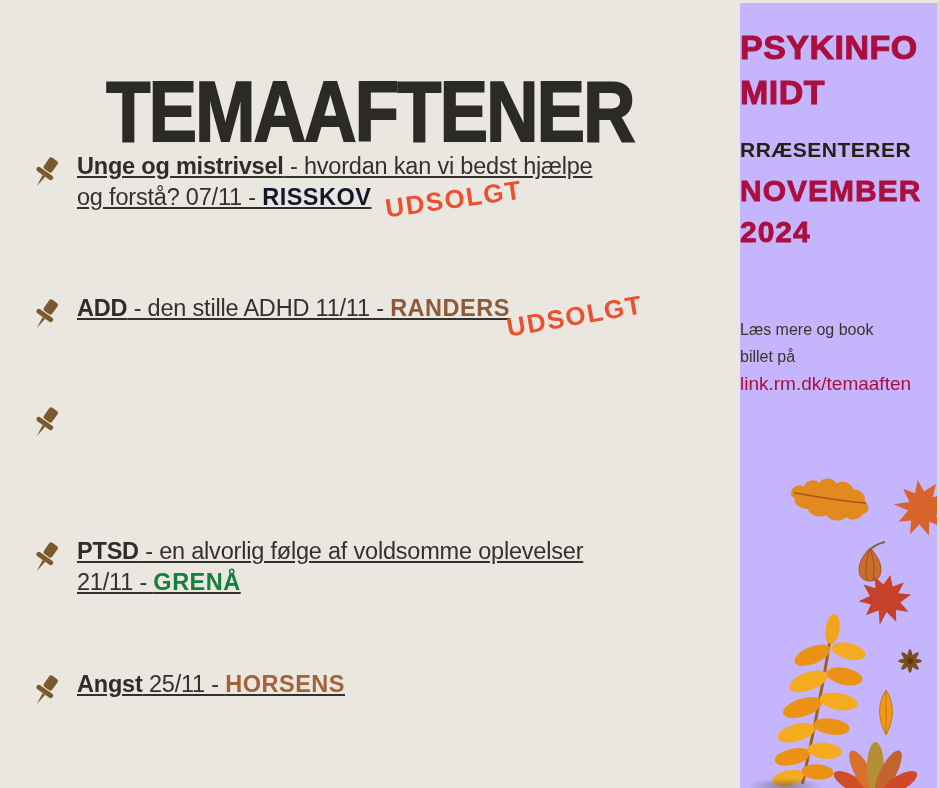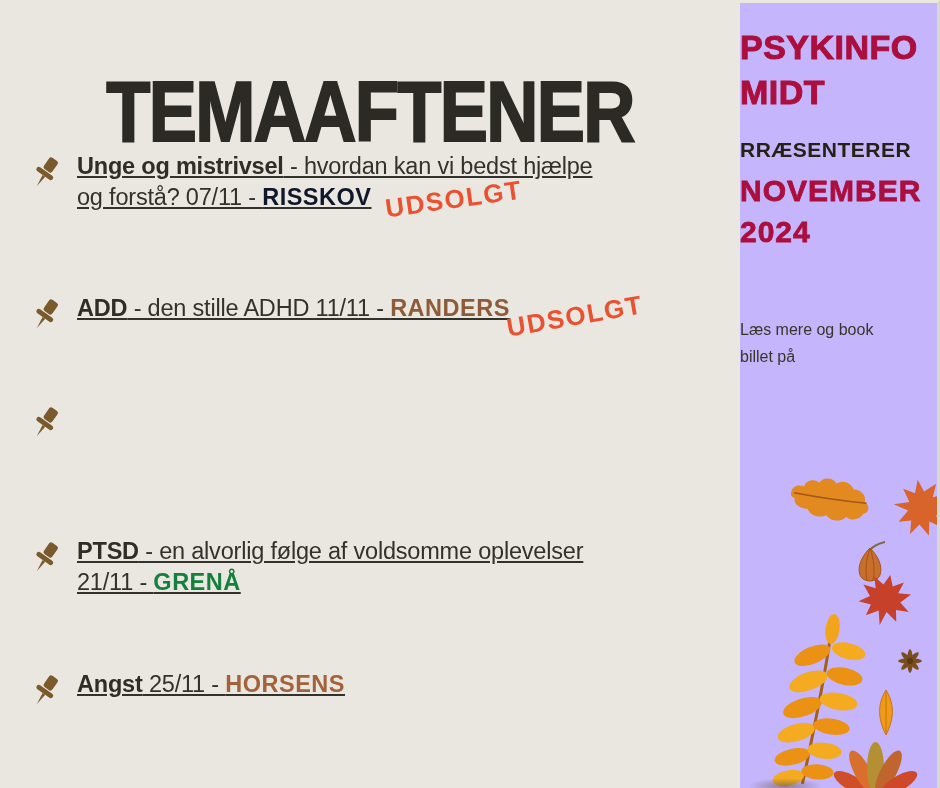--- a/index.html
+++ b/index.html
@@ -130,20 +130,21 @@
     </div>
     <div class="presents">RRÆSENTERER</div>
     <div class="month">
       <span>NOVEMBER</span><br>
       <span>2024</span>
     </div>
     <div class="info">
       <span>Læs mere og book</span><br>
       <span>billet på</span>
     </div>
+    <div class="linktext">link.rm.dk/temaaften</div>
 
     <span class="leaf" style="left:46px;top:470px;transform:rotate(16deg)">
       <svg width="88" height="52" viewBox="0 0 90 52">
         <path d="M5,30 C4,24 10,20 16,21 C16,14 24,10 30,13 C32,6 42,4 47,9 C52,3 62,4 65,10 C72,8 80,12 80,19 C86,21 88,28 82,31 C80,38 72,42 66,39 C62,46 52,48 46,43 C40,48 30,48 26,42 C18,44 10,41 10,35 C6,35 5,33 5,30 Z" fill="#e2891f"></path>
         <path d="M8,30 C30,28 60,24 82,20" stroke="#a2571b" stroke-width="1.6" fill="none"></path>
       </svg>
     </span>
     <span class="leaf" style="left:152px;top:476px;transform:rotate(98deg)">
       <svg width="58" height="58" viewBox="0 0 40 40">
         <path d="M20 1 L23.5 9 L31 4.5 L28.5 13 L38 12 L31.5 19.5 L39 25 L29.5 25.5 L31.5 34 L23 28.5 L20 39 L17 28.5 L8.5 34 L10.5 25.5 L1 25 L8.5 19.5 L2 12 L11.5 13 L8.5 4.5 L16.5 9 Z" fill="#d8632b"></path>

